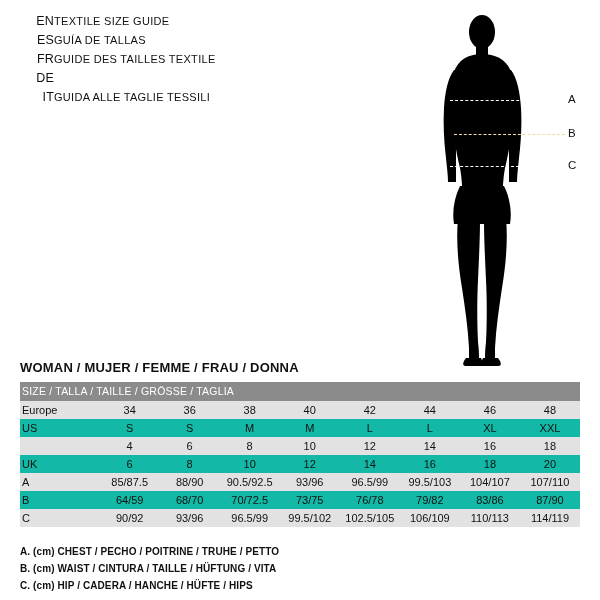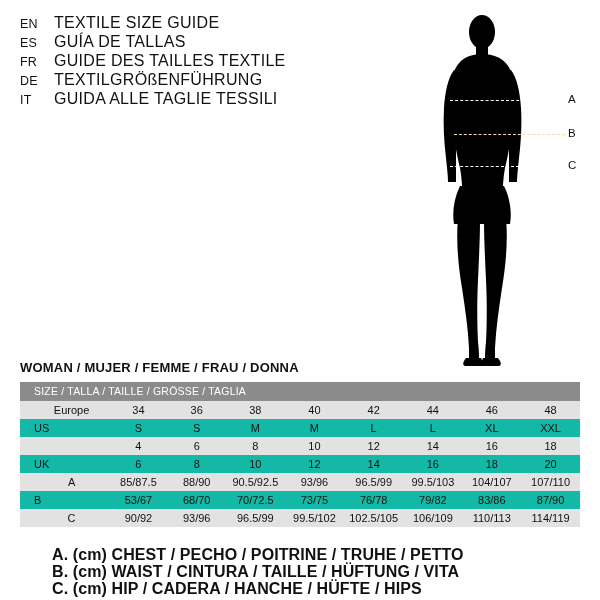--- a/index.html
+++ b/index.html
@@ -25,30 +25,31 @@
   .lang-block {
     position: absolute;
     left: 20px;
     top: 14px;
     width: 330px;
   }
   .lang-row {
     display: flex;
     align-items: baseline;
     height: 19px;
+    text-align: right;
   }
   .lang-code {
     width: 34px;
     flex: 0 0 34px;
     font-size: 12.5px;
     letter-spacing: 0.2px;
     color: #111111;
   }
   .lang-title {
-    font-size: 16px;
+    font-size: 11px;
     letter-spacing: 0.3px;
     color: #111111;
   }
 
   
   .figure-wrap {
     position: absolute;
     left: 420px;
     top: 8px;
     width: 170px;
@@ -104,44 +105,42 @@
     background: #8b8b8b;
     color: #ffffff;
     font-weight: normal;
     font-size: 10.5px;
     letter-spacing: 0.2px;
     height: 19px;
     line-height: 19px;
   }
   .size-table tr.shaded td {
     background: #e2e2e2;
-    text-align: center;
   }
   .size-table tr.plain td {
     background: #14b8a6;
   }
   .size-table td.label-col {
     text-align: left;
-    padding-left: 14px;
+    padding-left: 2px;
     width: 78px;
   }
   .size-table td.val {
     text-align: center;
     width: 60.2px;
   }
 
   
   .foot {
     position: absolute;
     left: 20px;
-    font-size: 16px;
+    font-size: 10px;
     font-weight: bold;
     letter-spacing: 0.1px;
     color: #111111;
-    margin-left: 32px;
   }
   .foot-a { top: 546px; }
   .foot-b { top: 563px; }
   .foot-c { top: 580px; }
 </style>
 </head>
 <body>
 
 <div class="page">
 
@@ -153,21 +152,20 @@
     <div class="lang-row">
       <span class="lang-code">ES</span>
       <span class="lang-title">GUÍA DE TALLAS</span>
     </div>
     <div class="lang-row">
       <span class="lang-code">FR</span>
       <span class="lang-title">GUIDE DES TAILLES TEXTILE</span>
     </div>
     <div class="lang-row">
       <span class="lang-code">DE</span>
-      <span class="lang-title">TEXTILGRÖßENFÜHRUNG</span>
     </div>
     <div class="lang-row">
       <span class="lang-code">IT</span>
       <span class="lang-title">GUIDA ALLE TAGLIE TESSILI</span>
     </div>
   </div>
 
   <div class="figure-wrap">
     <svg class="figure-svg" width="170" height="360" viewBox="0 0 170 360">
       <g fill="#000000">
@@ -286,21 +284,21 @@
         <td class="val">88/90</td>
         <td class="val">90.5/92.5</td>
         <td class="val">93/96</td>
         <td class="val">96.5/99</td>
         <td class="val">99.5/103</td>
         <td class="val">104/107</td>
         <td class="val">107/110</td>
       </tr>
       <tr class="plain">
         <td class="label-col">B</td>
-        <td class="val">53/67</td>
+        <td class="val">64/59</td>
         <td class="val">68/70</td>
         <td class="val">70/72.5</td>
         <td class="val">73/75</td>
         <td class="val">76/78</td>
         <td class="val">79/82</td>
         <td class="val">83/86</td>
         <td class="val">87/90</td>
       </tr>
       <tr class="shaded">
         <td class="label-col">C</td>

